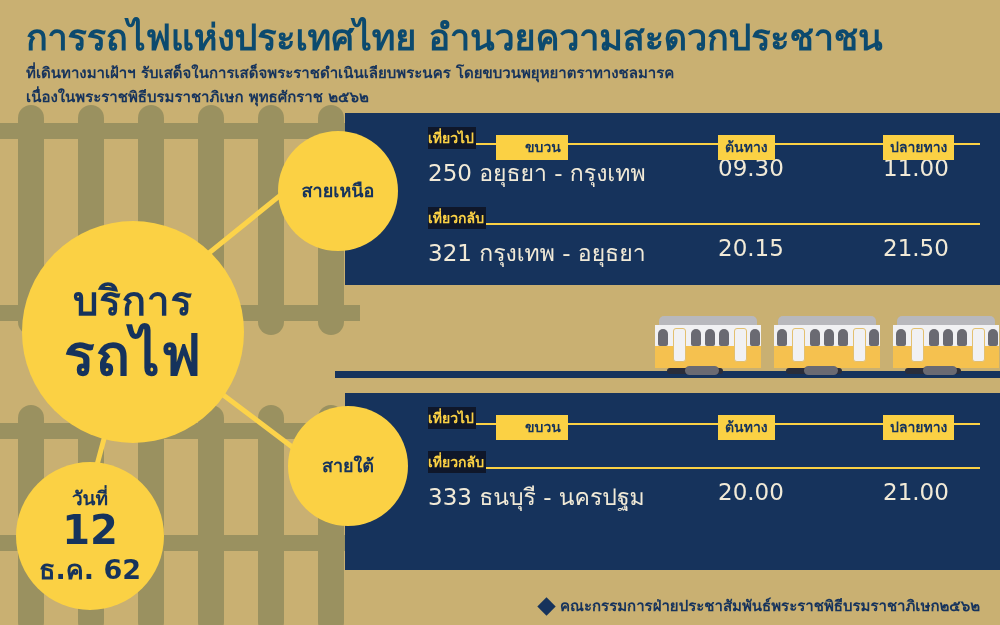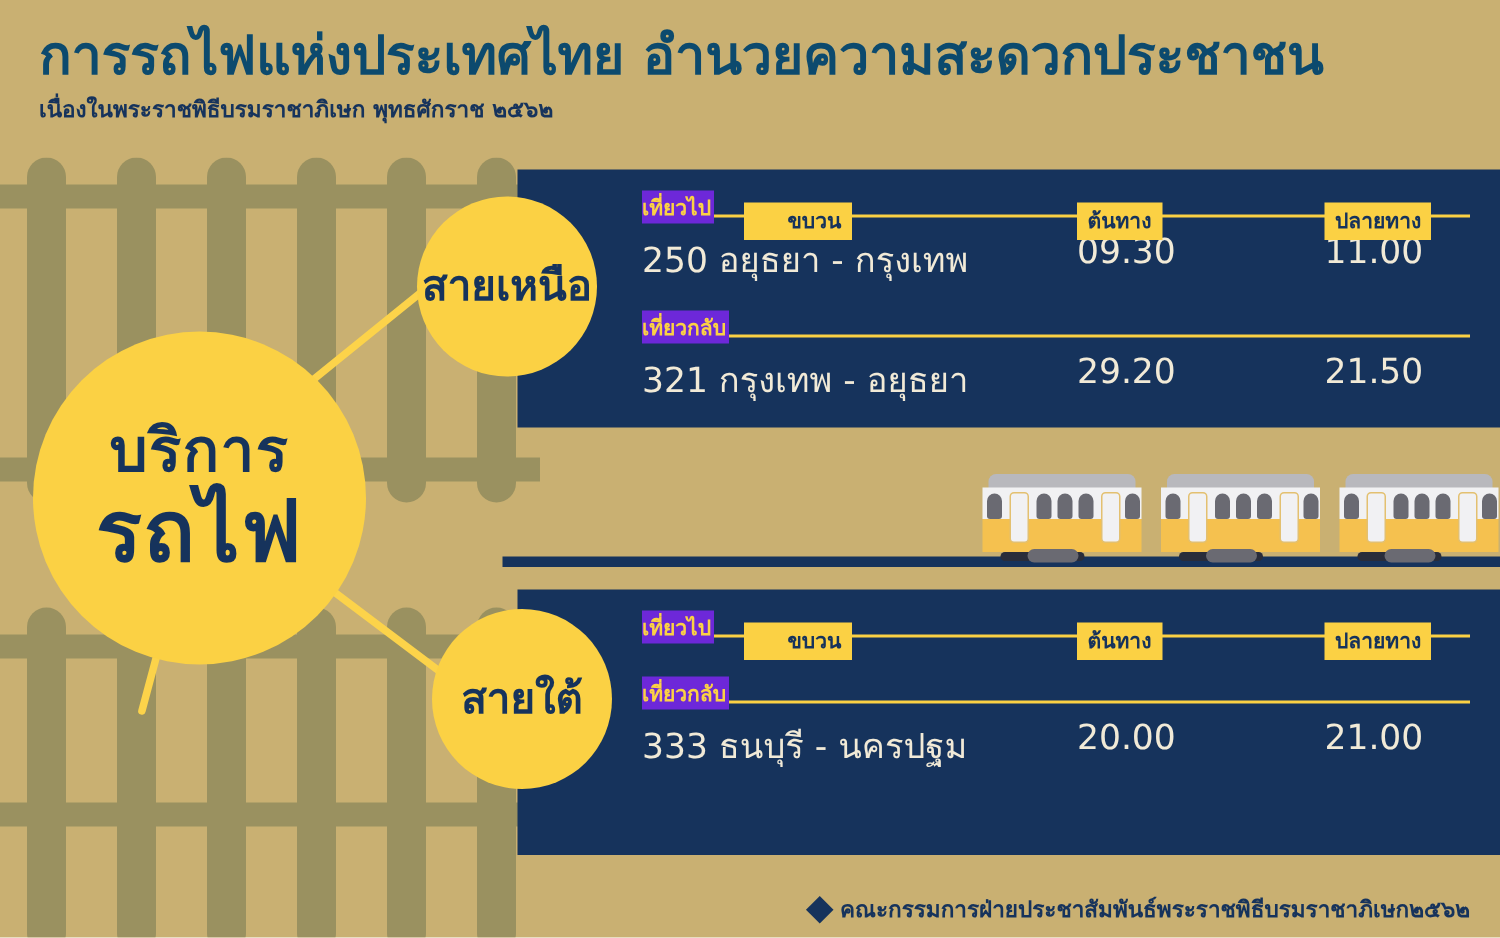--- a/index.html
+++ b/index.html
@@ -101,21 +101,21 @@
     width: 148px;
     height: 148px;
   }
   .circle-date .d1 { font-size: 19px; font-weight: bold; }
   .circle-date .d2 { font-size: 40px; font-weight: bold; margin-top: 2px; }
   .circle-date .d3 { font-size: 27px; font-weight: bold; margin-top: 6px; }
 
   .circle-branch {
     width: 120px;
     height: 120px;
-    font-size: 28px;
+    font-size: 18px;
     font-weight: bold;
   }
   .circle-north { left: 278px; top: 131px; }
   .circle-south { left: 288px; top: 406px; }
 
   
   .panel {
     position: absolute;
     background: #16335c;
     left: 345px;
@@ -139,21 +139,21 @@
     height: 26px;
   }
   .leg-label {
     position: absolute;
     left: 0;
     top: 0;
     color: #fbd144;
     font-size: 14px;
     font-weight: bold;
     z-index: 3;
-    background: #6d28d9;
+    background: #0f172a;
     padding-right: 2px;
   }
   .leg-rule {
     position: absolute;
     left: 2px;
     right: 12px;
     top: 16px;
     height: 2px;
     background: #fbd144;
     z-index: 1;
@@ -278,20 +278,21 @@
     <div class="sleeper" style="left:138px; top:300px; height:230px;"></div>
     <div class="sleeper" style="left:198px; top:300px; height:230px;"></div>
     <div class="sleeper" style="left:258px; top:300px; height:230px;"></div>
     <div class="sleeper" style="left:318px; top:300px; height:230px;"></div>
     <div class="rail" style="top:318px;"></div>
     <div class="rail" style="top:430px;"></div>
   </div>
 
   <div class="header">
     <div class="h-title">การรถไฟแห่งประเทศไทย อำนวยความสะดวกประชาชน</div>
+    <div class="h-sub">ที่เดินทางมาเฝ้าฯ รับเสด็จในการเสด็จพระราชดำเนินเลียบพระนคร โดยขบวนพยุหยาตราทางชลมารค</div>
     <div class="h-sub">เนื่องในพระราชพิธีบรมราชาภิเษก พุทธศักราช ๒๕๖๒</div>
   </div>
 
   <div class="connector" style="left:196px; top:261px; width:112px; transform: rotate(-39deg);"></div>
   <div class="connector" style="left:200px; top:375px; width:125px; transform: rotate(37deg);"></div>
   <div class="connector" style="left:110px; top:414px; width:62px; transform: rotate(105deg);"></div>
 
   <div class="panel panel-north">
     <div class="tbl">
 
@@ -310,21 +311,21 @@
         </div>
       </div>
 
       <div class="leg leg-2">
         <div class="leg-head">
           <div class="leg-rule"></div>
           <div class="leg-label">เที่ยวกลับ</div>
         </div>
         <div class="leg-row">
           <div class="cell cell-train">321 กรุงเทพ - อยุธยา</div>
-          <div class="cell cell-from">29.20</div>
+          <div class="cell cell-from">20.15</div>
           <div class="cell cell-to">21.50</div>
         </div>
       </div>
 
     </div>
   </div>
 
   <div class="panel panel-south">
     <div class="tbl">
 
@@ -408,19 +409,24 @@
   </div>
 
   <div class="circle circle-branch circle-north">
     <div>สายเหนือ</div>
   </div>
 
   <div class="circle circle-branch circle-south">
     <div>สายใต้</div>
   </div>
 
+  <div class="circle circle-date">
+    <div class="d1">วันที่</div>
+    <div class="d2">12</div>
+    <div class="d3">ธ.ค. 62</div>
+  </div>
 
   <div class="footer">
     <div class="diamond"></div>
     <div>คณะกรรมการฝ่ายประชาสัมพันธ์พระราชพิธีบรมราชาภิเษก๒๕๖๒</div>
   </div>
 
 </div>
 
 </body></html>

